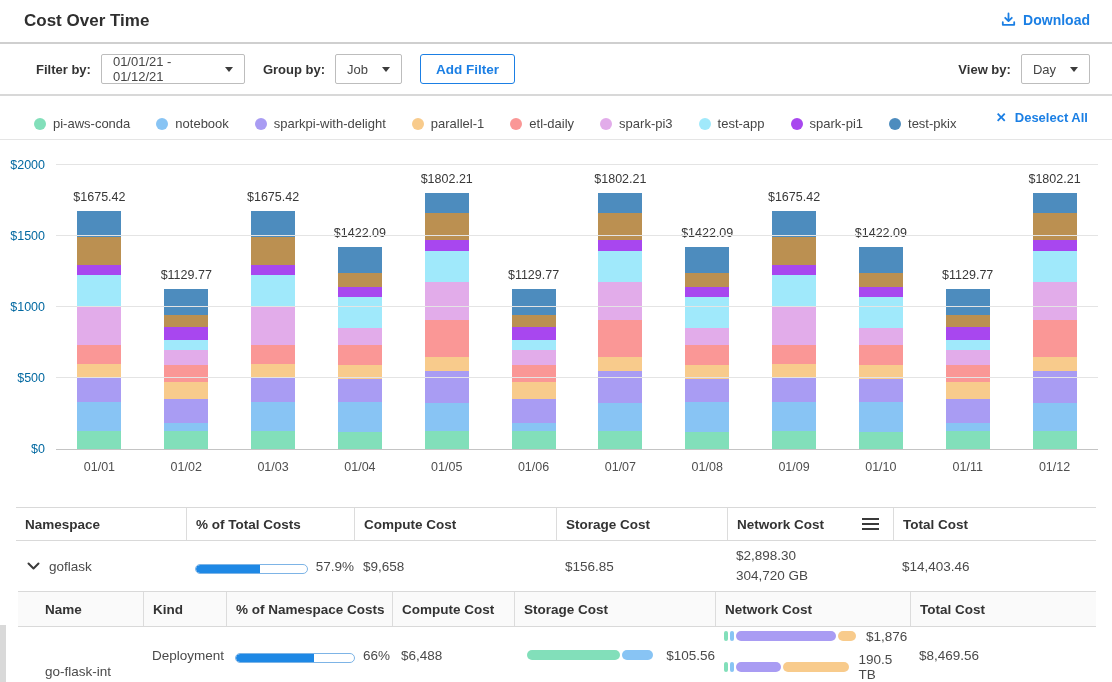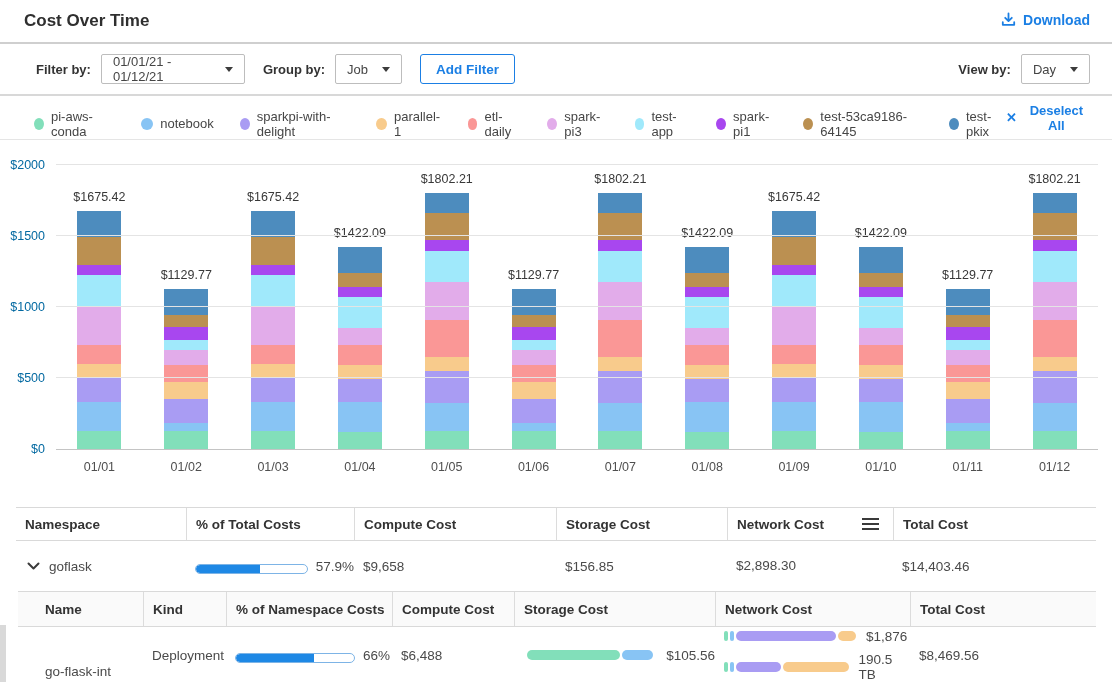--- a/index.html
+++ b/index.html
@@ -165,24 +165,20 @@
         </span>
         <span class="legend-item">
           <span class="legend-dot" style="background: rgb(160, 233, 251);"></span>
           <span class="legend-label">test-app</span>
         </span>
         <span class="legend-item">
           <span class="legend-dot" style="background: rgb(168, 71, 239);"></span>
           <span class="legend-label">spark-pi1</span>
         </span>
         <span class="legend-item">
-          <span class="legend-dot" style="background: rgb(187, 144, 81);"></span>
-          <span class="legend-label">test-53ca9186-64145</span>
-        </span>
-        <span class="legend-item">
           <span class="legend-dot" style="background: rgb(77, 140, 190);"></span>
           <span class="legend-label">test-pkix</span>
         </span>
       </div>
     <button class="deselect">
       <span class="x-ico">✕</span>
       <span>Deselect All</span>
     </button>
   </div>
 
@@ -400,20 +396,21 @@
         <div class="pwrap">
           <span class="pbar">
               <span class="pfill" style="width: 57.9%;"></span>
             </span>
           <span class="pct">57.9%</span>
         </div>
         <div>$9,658</div>
         <div>$156.85</div>
         <div class="netcell">
           <div>$2,898.30</div>
+          <div>304,720 GB</div>
         </div>
         <div>$14,403.46</div>
       </div>
     </div>
 
     <div class="nested">
       <div class="nhead">
         <div>Name</div>
         <div>Kind</div>
         <div>% of Namespace Costs</div>

